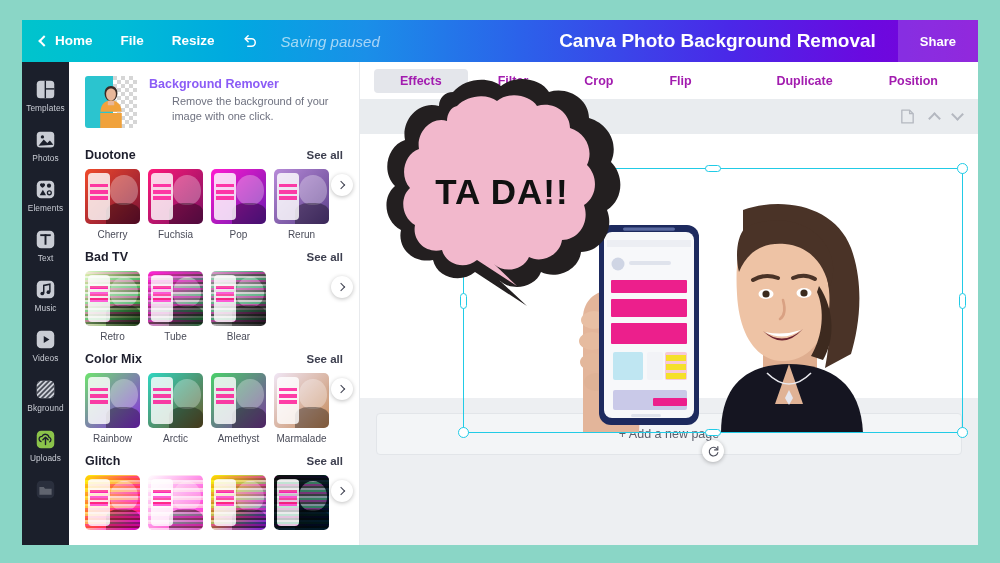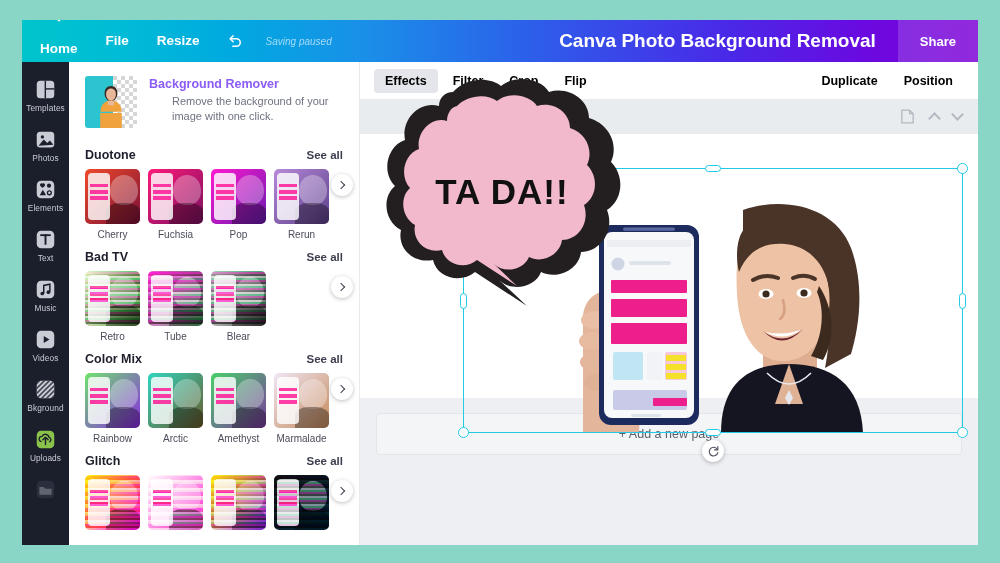--- a/index.html
+++ b/index.html
@@ -27,29 +27,29 @@
       #1a8fe8 36%, #2b62ea 52%, #4a28e8 74%,
       #6a0ae0 88%, #7d00d6 100%);
     display: flex; align-items: center;
     color: #ffffff;
   }
   #header .hdr-left { display: flex; align-items: center; }
   .hdr-item {
     font-size: 13.5px; font-weight: bold; color: #ffffff;
     padding: 0 14px; line-height: 42px; white-space: nowrap;
   }
-  .hdr-home { display: flex; align-items: center; gap: 7px; padding-left: 18px; flex-direction: column; }
+  .hdr-home { display: flex; align-items: center; gap: 7px; padding-left: 18px; }
   .chev-left {
     display: inline-block; width: 8px; height: 8px;
     border-left: 2px solid #fff; border-bottom: 2px solid #fff;
     transform: rotate(45deg); margin-bottom: 1px;
   }
   .undo-icon { padding: 0 12px; display: flex; align-items: center; }
   .hdr-saving {
-    font-size: 10px; font-style: italic; color: rgba(255,255,255,.62);
+    font-size: 15px; font-style: italic; color: rgba(255,255,255,.62);
     padding-left: 10px; white-space: nowrap;
   }
   #header .hdr-right {
     margin-left: auto; display: flex; align-items: center; height: 100%;
   }
   .hdr-doctitle {
     font-size: 19px; font-weight: bold; color: #fff;
     padding-right: 22px; white-space: nowrap;
   }
   .hdr-share {
@@ -160,22 +160,22 @@
   
   #work {
     position: absolute; left: 338px; top: 42px;
     right: 0; height: 483px; background: #edeff2;
   }
   #obj-toolbar {
     height: 37px; background: #ffffff; display: flex; align-items: center;
     padding: 0 14px; gap: 4px; position: relative;
   }
   .tb-btn {
-    font-size: 12.5px; font-weight: bold; color: #000000;
-    padding: 5px 11px; border-radius: 4px; white-space: nowrap;
+    font-size: 12.5px; font-weight: bold; color: #a21caf;
+    padding: 5px 26px; border-radius: 4px; white-space: nowrap;
   }
   .tb-btn.active { background: #e4e6eb; }
   .tb-right { margin-left: auto; display: flex; gap: 4px; }
 
   #page-strip {
     height: 35px; background: #e9ecef; display: flex; align-items: center;
     justify-content: flex-end; padding-right: 16px; gap: 14px;
   }
   .ps-ico { width: 17px; height: 17px; display: block; }
   .ps-chev {

